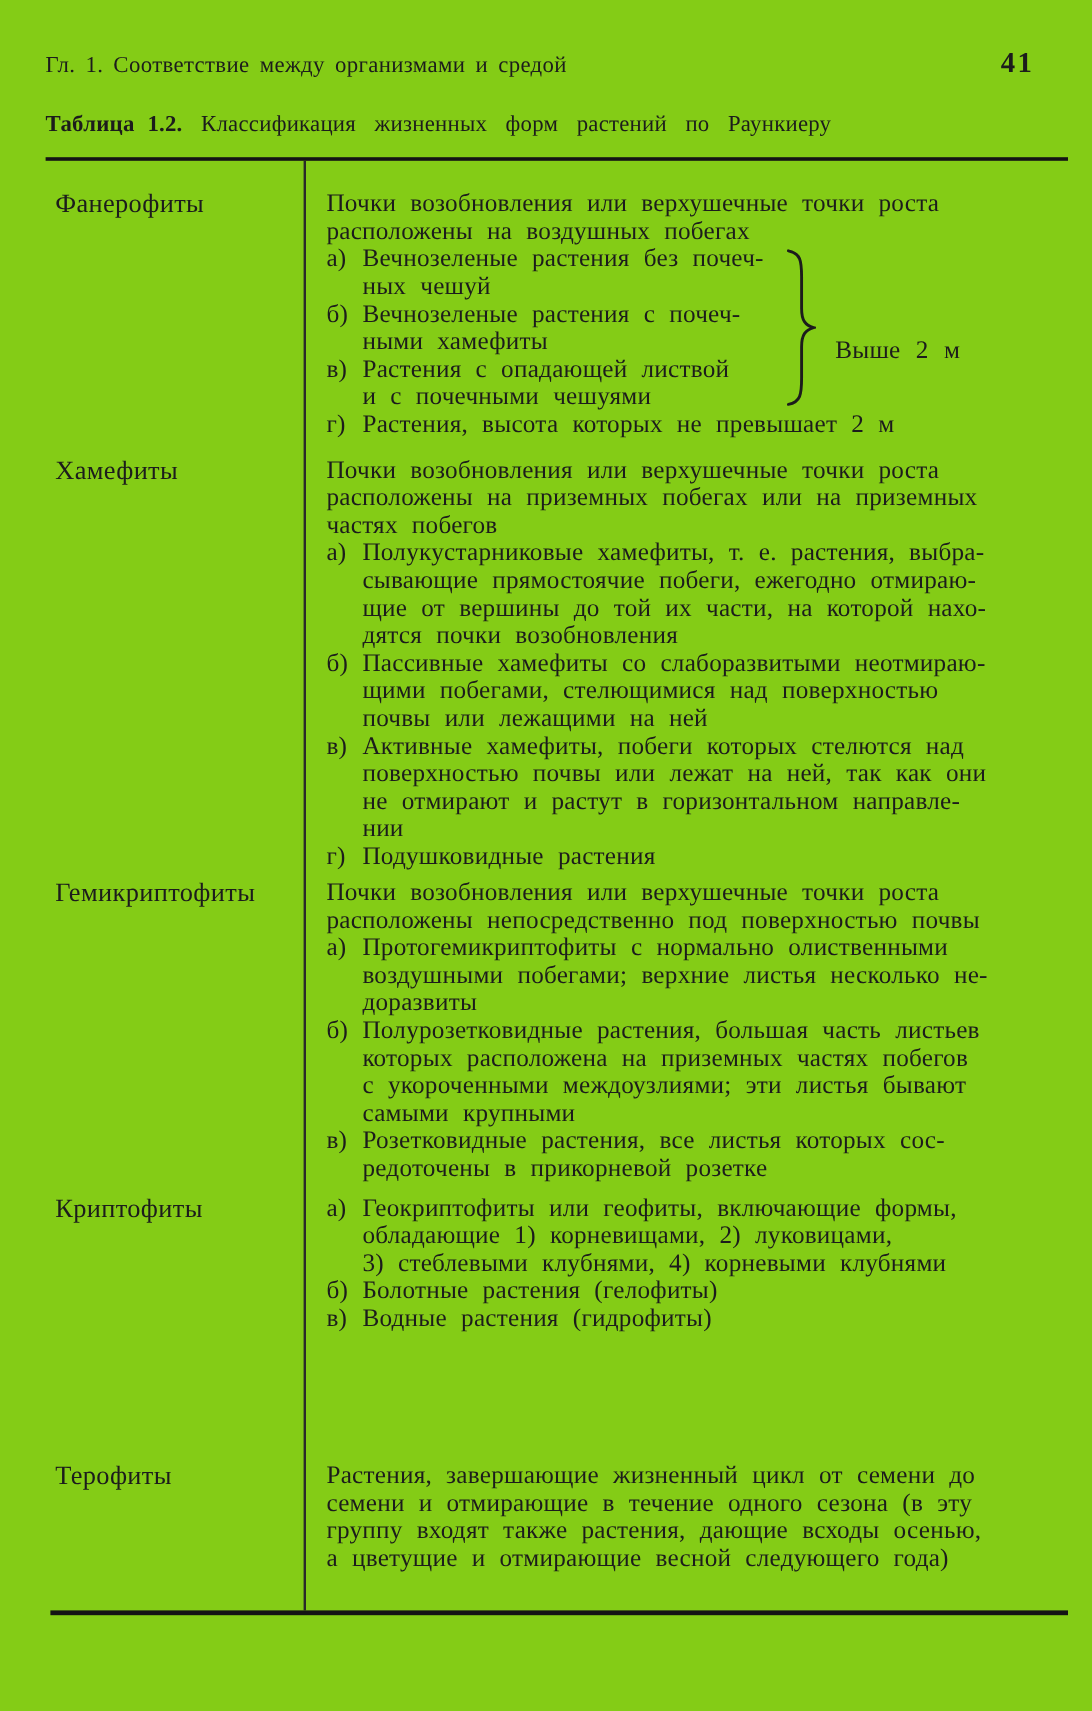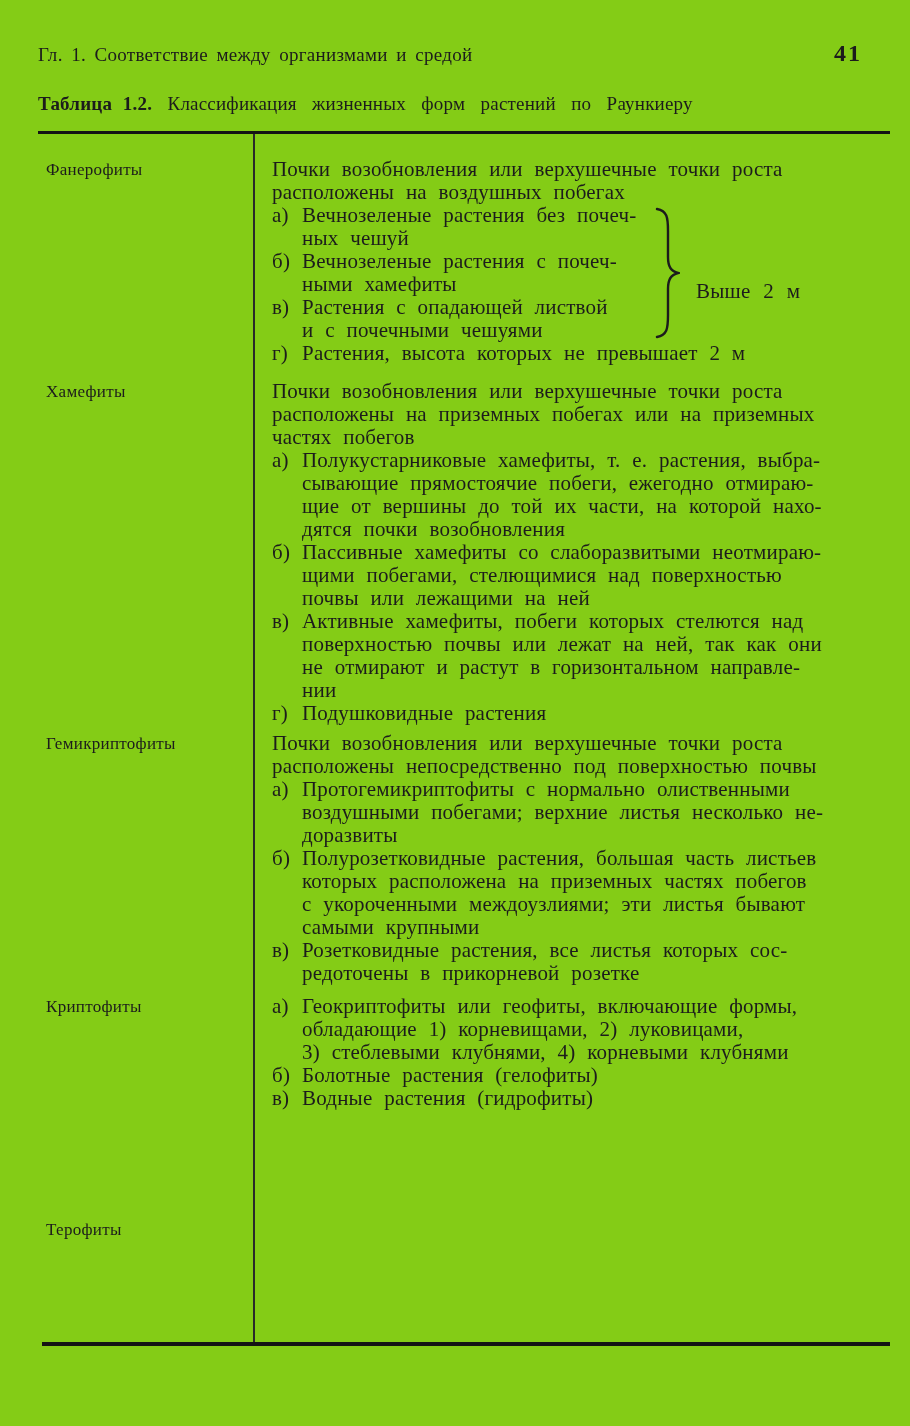--- a/index.html
+++ b/index.html
@@ -22,21 +22,21 @@
     font-size:19px;word-spacing:.55em;letter-spacing:.2px;
   }
   .caption .cap-label{font-weight:bold;word-spacing:.3em;}
   .tbl{position:absolute;top:131px;left:38px;width:852px;}
   .rule-top{position:absolute;top:0;left:0;width:852px;height:3px;background:#141414;}
   .rule-bottom{position:absolute;top:1211px;left:4px;width:848px;height:4px;background:#141414;}
   .vline{position:absolute;top:3px;left:215px;width:2px;height:1208px;background:#2a2a2a;}
   .row{position:absolute;left:0;width:852px;display:flex;align-items:flex-start;}
   .term{
     flex:0 0 207px;padding-left:8px;box-sizing:border-box;
-    font-size:17px;line-height:23px;letter-spacing:.3px;
+    font-size:22px;line-height:23px;letter-spacing:.3px;
   }
   .desc{
     margin-left:27px;width:608px;flex:none;
     font-size:21px;line-height:23px;letter-spacing:.2px;word-spacing:.3em;
   }
   .intro,.itext{white-space:pre-line;margin:0;}
   .item{display:flex;}
   .marker{flex:0 0 30px;}
   .itext{flex:1 1 auto;}
   .brace-group{display:flex;align-items:stretch;}
@@ -176,16 +176,22 @@
         </div>
         <div class="item" data-name="list-item">
           <span class="marker" data-name="item-marker">в)</span>
           <span class="itext" data-name="item-text">Водные растения (гидрофиты)</span>
         </div>
       </div>
     </div>
 
     <div class="row" style="top:1087px" data-name="table-row">
       <div class="term" data-name="life-form-term">Терофиты</div>
+      <div class="desc" data-name="term-description">
+        <p class="intro" data-name="description-intro">Растения, завершающие жизненный цикл от семени до
+семени и отмирающие в течение одного сезона (в эту
+группу входят также растения, дающие всходы осенью,
+а цветущие и отмирающие весной следующего года)</p>
+      </div>
     </div>
 
   </div>
 </div>
 
 </body></html>

